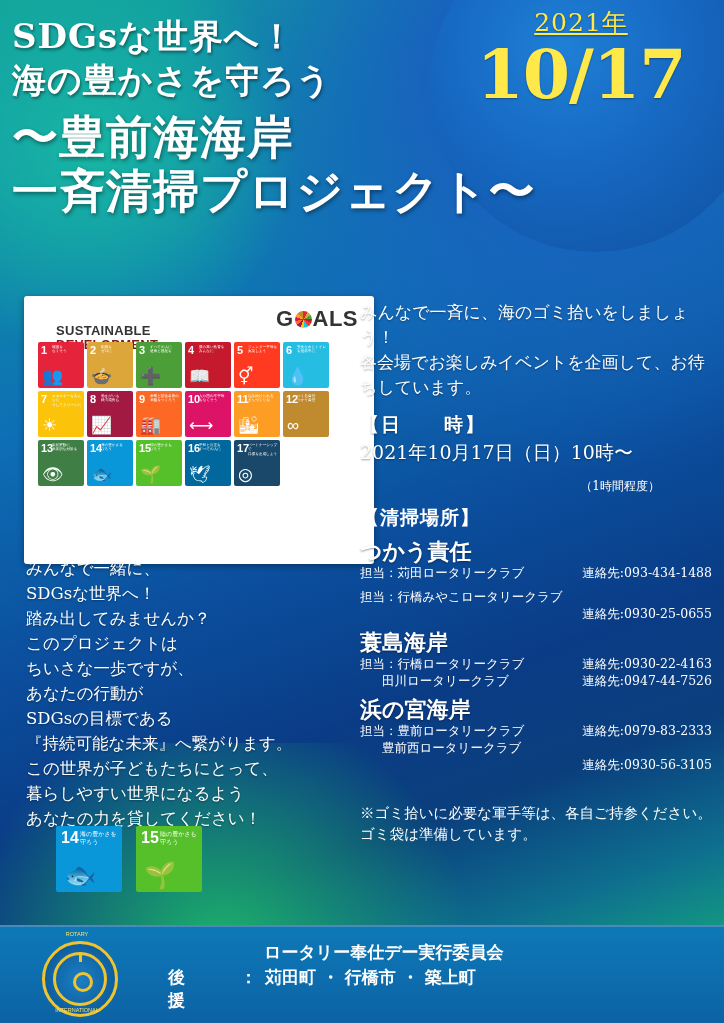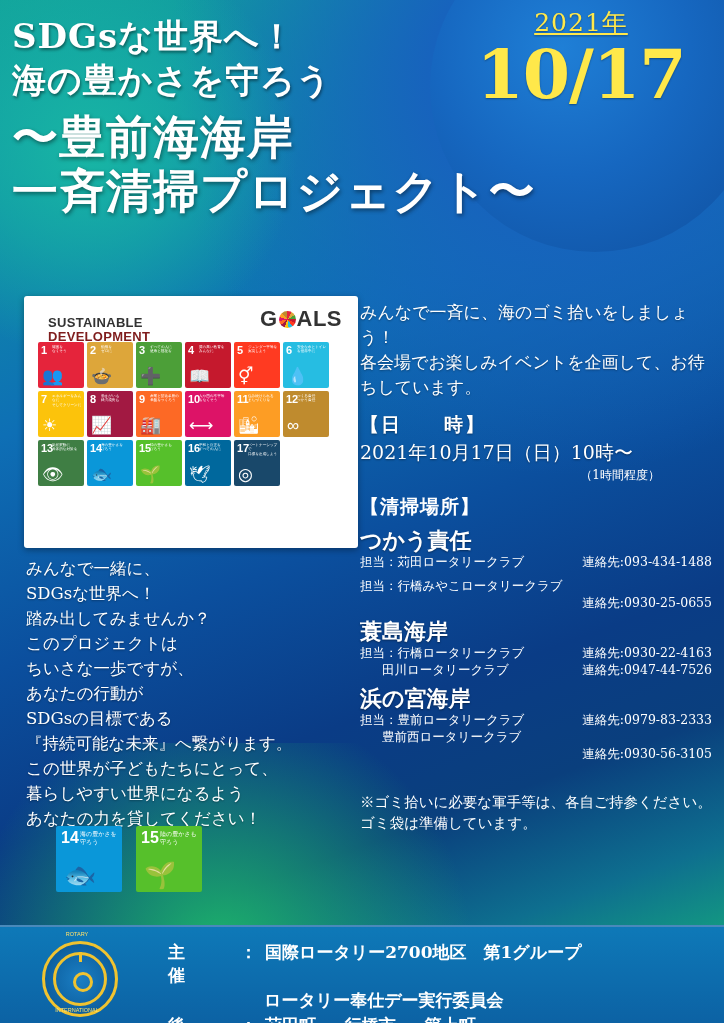--- a/index.html
+++ b/index.html
@@ -51,21 +51,21 @@
     font-family:"DejaVu Serif",serif;font-weight:bold;
     font-size:46px;line-height:58px;letter-spacing:1px;
     margin-top:6px;white-space:nowrap;
     text-shadow:1px 2px 4px rgba(0,0,0,.45);
   }
   .h2.l2{margin-top:-4px;}
 
   
   .sdg-card{
     position:absolute;left:24px;top:296px;width:318px;height:236px;background:#fff;
-    border-radius:3px;box-shadow:0 2px 6px rgba(0,0,0,.35);z-index:6;padding:8px;
+    border-radius:3px;box-shadow:0 2px 6px rgba(0,0,0,.35);z-index:6;padding:16px;
   }
   .sdg-title{padding:12px 0 4px 16px;}
   .sdg-title .t1{font-family:"Liberation Sans",sans-serif;font-weight:bold;font-size:13px;color:#333;letter-spacing:.3px;line-height:14px;}
   .sdg-title .t2{font-family:"Liberation Sans",sans-serif;font-weight:bold;font-size:13px;color:#7f1d1d;letter-spacing:.3px;line-height:14px;}
   .sdg-goals-word{
     position:absolute;right:16px;top:10px;font-family:"Liberation Sans",sans-serif;
     font-weight:bold;font-size:22px;color:#333;letter-spacing:.5px;text-align:center;
   }
   .sdg-goals-word .o{display:inline-block;width:17px;height:17px;border-radius:50%;
     background:conic-gradient(#e5243b 0 8%,#dda63a 8% 16%,#4c9f38 16% 24%,#c5192d 24% 32%,#ff3a21 32% 40%,#26bde2 40% 48%,#fcc30b 48% 56%,#a21942 56% 64%,#fd6925 64% 72%,#dd1367 72% 80%,#fd9d24 80% 88%,#bf8b2e 88% 100%);
@@ -74,21 +74,21 @@
   .cell{width:46px;height:46px;border-radius:2px;position:relative;color:#fff;overflow:hidden;}
   .cell .num{position:absolute;left:3px;top:2px;font-size:11px;font-weight:bold;font-family:"Liberation Sans",sans-serif;}
   .cell .tx{position:absolute;left:14px;top:3px;right:2px;font-size:3.6px;line-height:4.4px;font-family:"Liberation Sans",sans-serif;}
   .cell .ic{position:absolute;left:4px;bottom:3px;font-size:17px;line-height:17px;}
 
   
   .rcol{position:absolute;left:360px;top:300px;width:352px;color:#fff;z-index:6;}
   .intro{font-family:"DejaVu Serif",serif;font-size:17px;line-height:25px;text-shadow:0 1px 2px rgba(0,0,0,.35);}
   .sec-h{font-family:"DejaVu Serif",serif;font-weight:bold;font-size:19px;margin-top:12px;letter-spacing:2px;text-shadow:0 1px 2px rgba(0,0,0,.4);}
   .datetime{font-family:"DejaVu Serif",serif;font-size:19px;margin-top:2px;text-shadow:0 1px 2px rgba(0,0,0,.4);}
-  .approx{font-family:"DejaVu Serif",serif;font-size:12px;text-align:right;padding-right:52px;margin-top:1px;}
+  .approx{font-family:"DejaVu Serif",serif;font-size:12px;text-align:right;padding-right:52px;margin-top:12px;}
   .place-h{font-family:"DejaVu Serif",serif;font-weight:bold;font-size:19px;margin-top:10px;letter-spacing:1px;}
   .site{margin-top:7px;}
   .site-name{font-family:"DejaVu Serif",serif;font-weight:bold;font-size:22px;line-height:26px;text-shadow:0 1px 2px rgba(0,0,0,.4);}
   .site-row{display:flex;justify-content:space-between;align-items:baseline;font-family:"DejaVu Serif",serif;font-size:12.5px;line-height:17px;}
   .site-row .left{white-space:nowrap;}
   .site-row .right{white-space:nowrap;}
   .site-row.indent .left{padding-left:22px;}
   .site-row.tail{justify-content:flex-end;}
   .note{margin-top:30px;font-family:"DejaVu Serif",serif;font-size:14.5px;line-height:21px;}
 
@@ -340,25 +340,20 @@
     </div>
 
   <div class="footer">
     <div class="rotary">
         <div class="gear"></div>
       </div>
     <div class="rot-text">ROTARY</div>
     <div class="rot-text bot">INTERNATIONAL</div>
     <div class="fsec">
       <div class="frow">
-        <span class="flabel">主　催</span>
-        <span class="fcolon">：</span>
-        <span class="fval">国際ロータリー2700地区　第1グループ</span>
-      </div>
-      <div class="frow">
         <span class="fval2">ロータリー奉仕デー実行委員会</span>
       </div>
       <div class="frow">
         <span class="flabel">後　援</span>
         <span class="fcolon">：</span>
         <span class="fval">苅田町 ・ 行橋市 ・ 築上町</span>
       </div>
     </div>
   </div>
 

